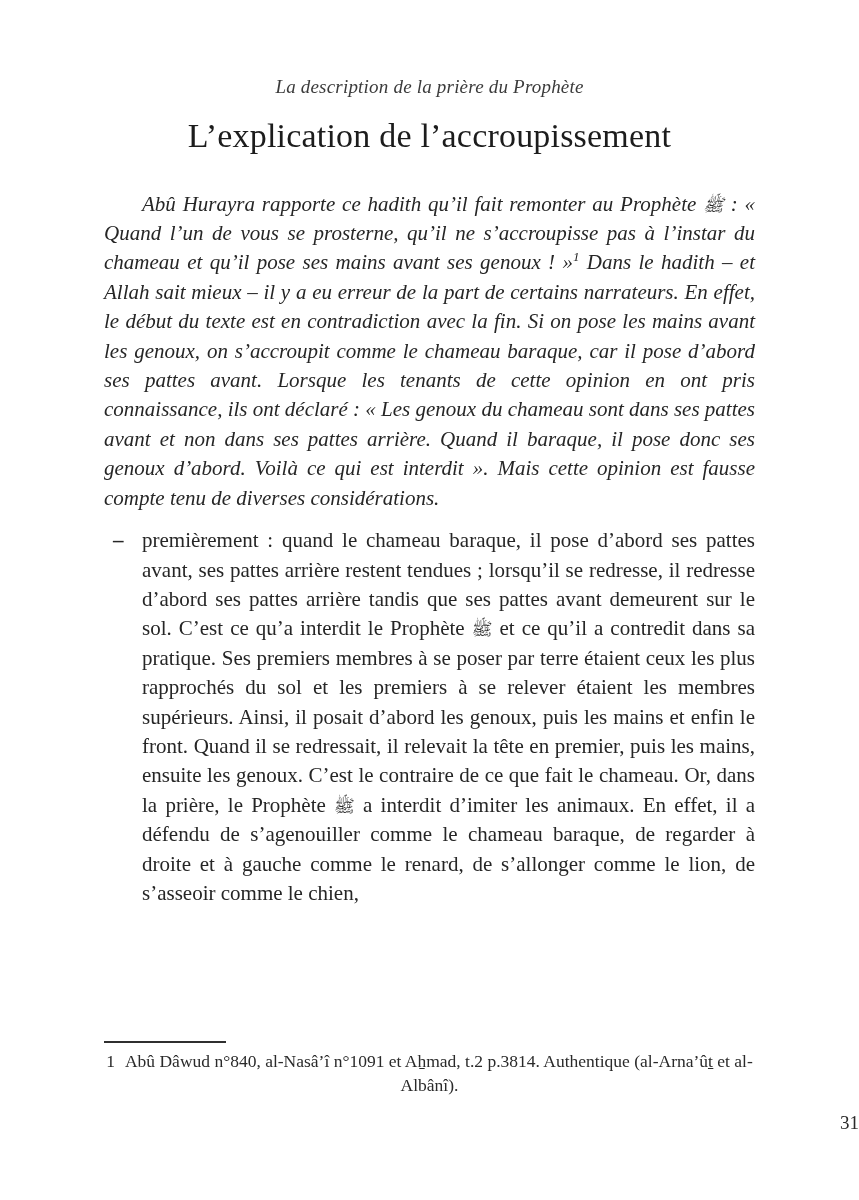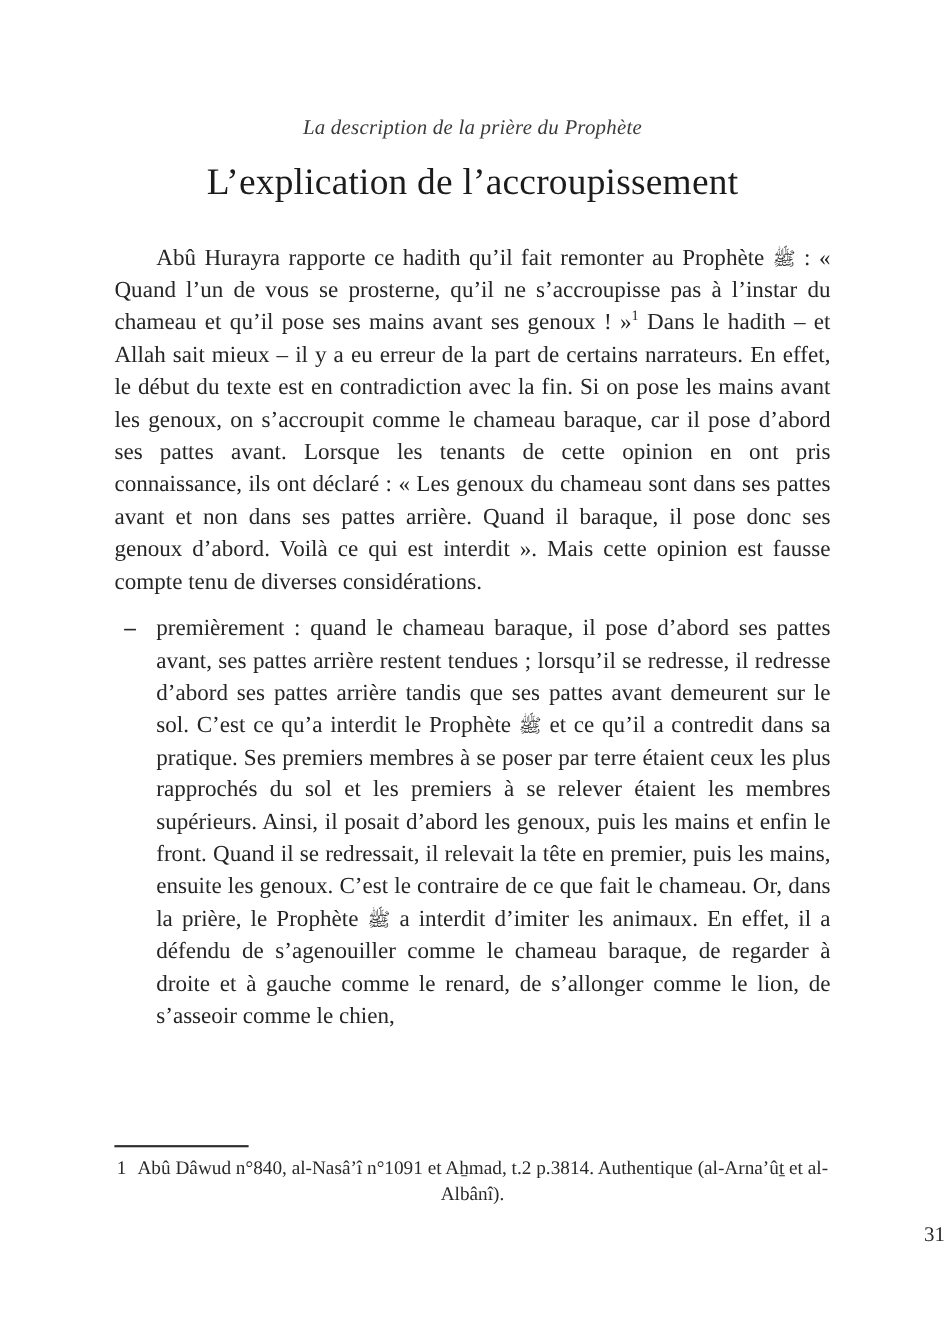--- a/index.html
+++ b/index.html
@@ -11,21 +11,21 @@
     position: relative;
     width: 859px;
     height: 1200px;
     margin: 0 auto;
     background: #ffffff;
     color: #262626;
     font-family: "Liberation Serif", "DejaVu Serif", serif;
     overflow: hidden;
   }
   .content {
-    padding: 106px 104px 0 104px;
+    padding: 76px 104px 0 104px;
   }
   .running-head {
     text-align: center;
     font-style: italic;
     font-size: 19px;
     line-height: 1.2;
     color: #3b3b3b;
     letter-spacing: 0.2px;
   }
   .chapter-title {
@@ -39,20 +39,21 @@
   }
   .body-text {
     font-size: 21px;
     line-height: 29.4px;
     text-align: justify;
     color: #262626;
   }
   p.para-opening {
     margin: 32px 0 0 0;
     text-indent: 38px;
+    font-style: italic;
   }
   .saws {
     font-family: "DejaVu Sans", sans-serif;
     font-size: 0.82em;
     line-height: 1;
   }
   sup.fn-ref {
     font-size: 0.62em;
     line-height: 0;
     vertical-align: super;

